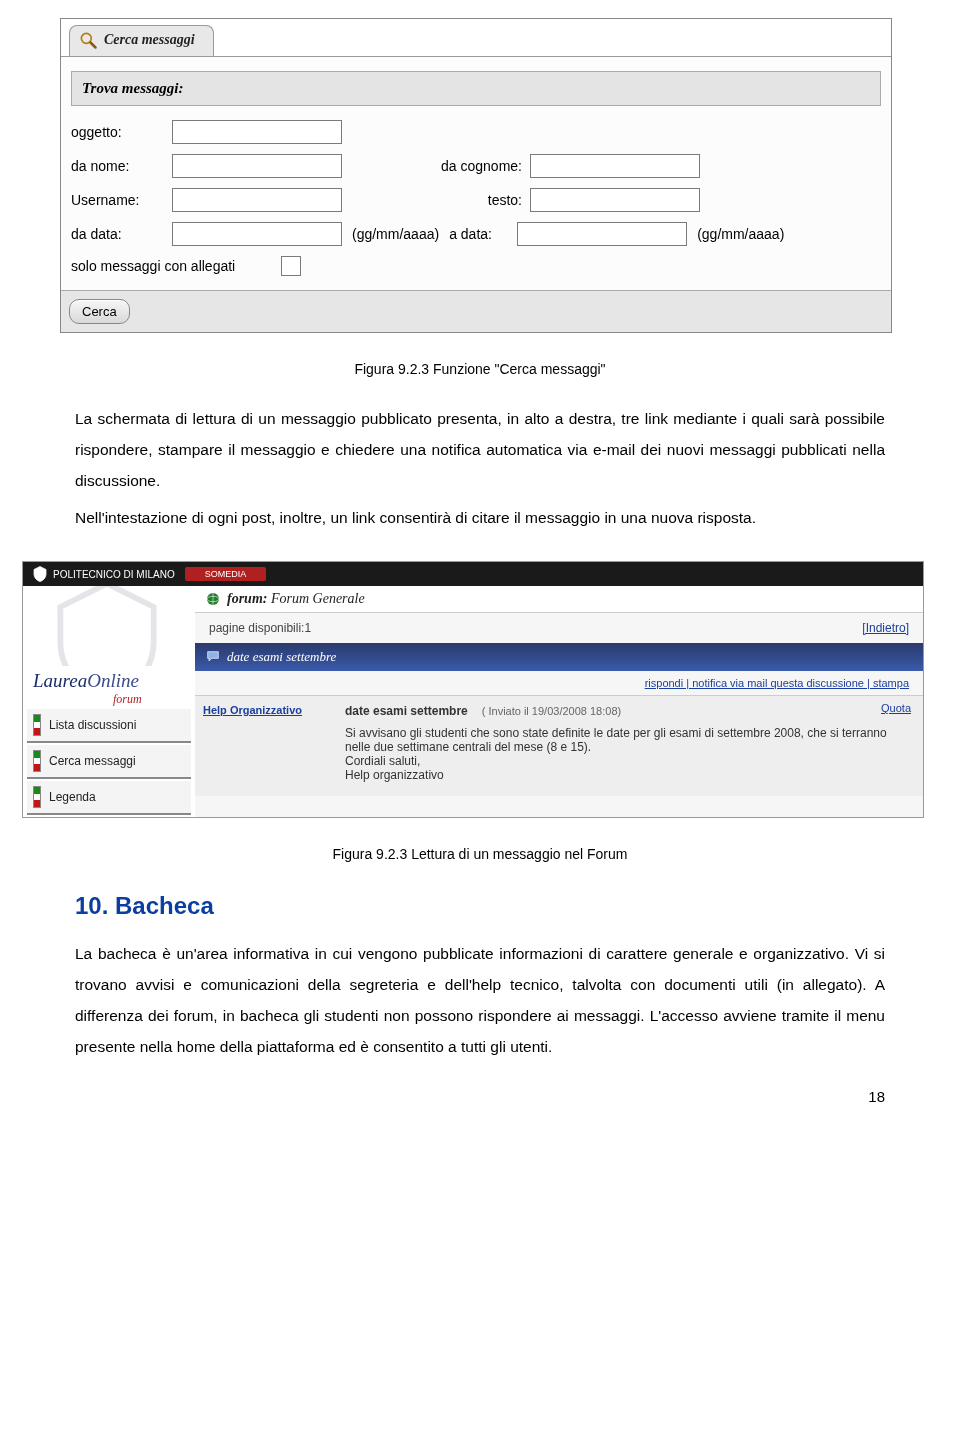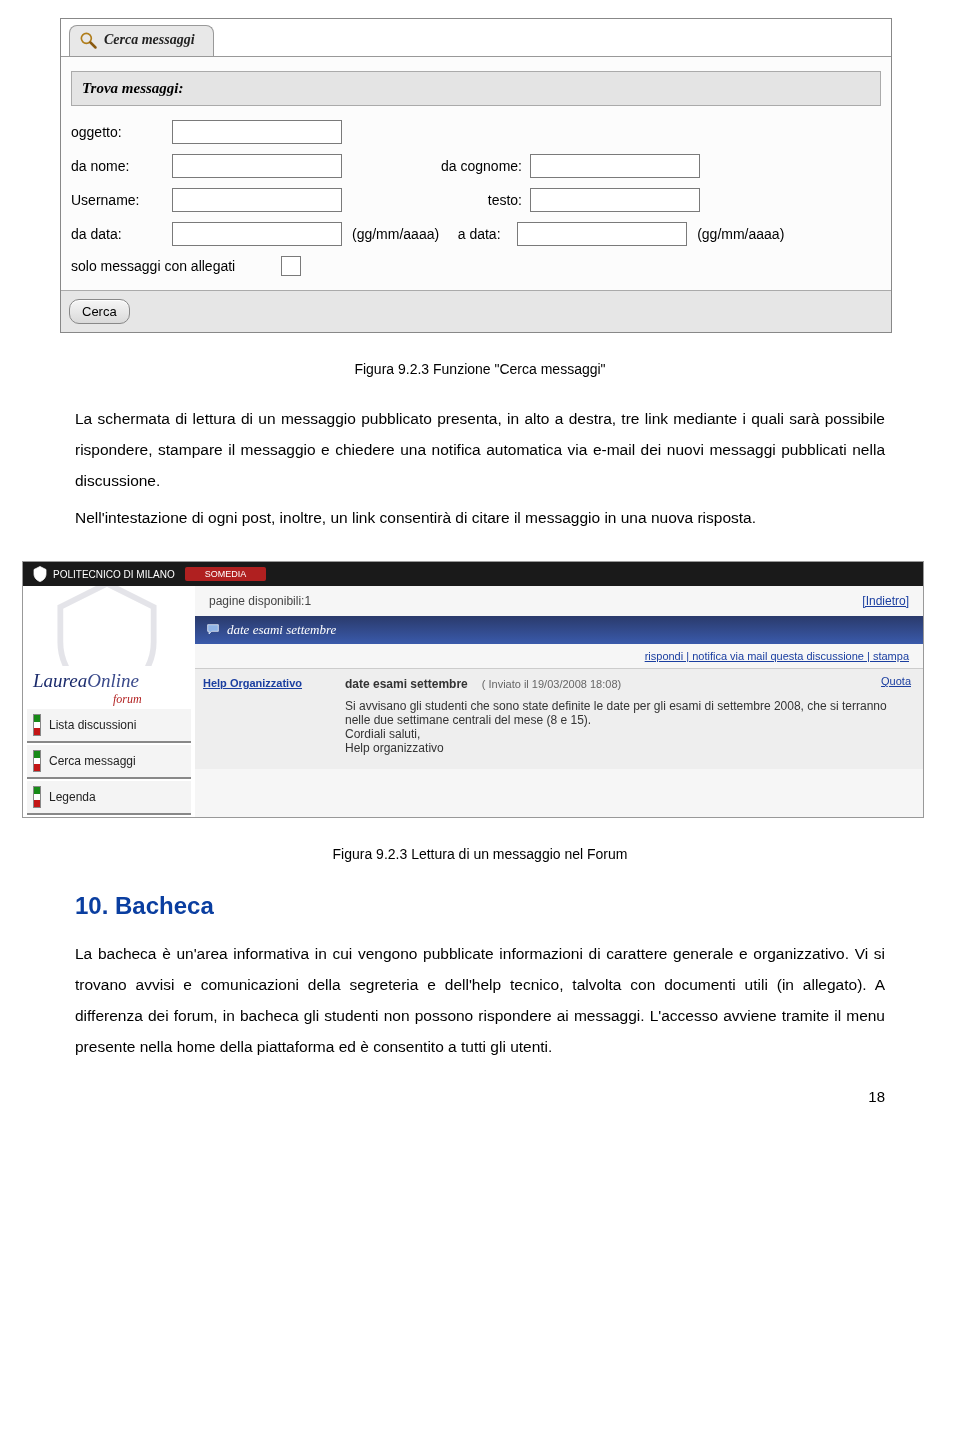--- a/index.html
+++ b/index.html
@@ -306,21 +306,21 @@
       <div class="lbl">Username:</div>
       <input class="inp" style="">
       <div class="lbl2" style="width:180px">testo:</div>
       <input class="inp" style="">
     </div>
 
     <div class="row">
       <div class="lbl">da data:</div>
       <input class="inp" style="">
       <span class="hint">(gg/mm/aaaa)</span>
-      <div class="lbl2" style="width:60px;text-align:center">a data:</div>
+      <div class="lbl2" style="width:60px;text-align:left">a data:</div>
       <input class="inp" style="">
       <span class="hint">(gg/mm/aaaa)</span>
     </div>
 
     <div class="row">
       <div style="width:210px">solo messaggi con allegati</div>
       <span class="cb"></span>
     </div>
   </div>
   <div class="search-btn-bar">
@@ -364,20 +364,31 @@
         <span class="flagbar"></span>
         <span>Cerca messaggi</span>
       </div>
       <div class="side-item">
         <span class="flagbar"></span>
         <span>Legenda</span>
       </div>
     </div>
 
     <div class="rightcol">
+      <div class="forumhead">
+        <span class="globe-icon">
+          <svg width="16" height="16" viewBox="0 0 24 24">
+              <circle cx="12" cy="12" r="9" fill="#2a7a2a"></circle>
+              <ellipse cx="12" cy="12" rx="9" ry="4" fill="none" stroke="#cfe" stroke-width="1"></ellipse>
+              <path d="M12 3v18" stroke="#cfe" stroke-width="1"></path>
+            </svg>
+        </span>
+        <b>forum:</b>&nbsp;
+        <span>Forum Generale</span>
+      </div>
       <div class="pager">
         <span>pagine disponibili:1</span>
         <a>[Indietro]</a>
       </div>
       <div class="threadbar">
         <svg width="16" height="16" viewBox="0 0 24 24" style="margin-right:6px">
           <path d="M4 4h16v10H10l-4 4v-4H4z" fill="#8fb3e6" stroke="#fff"></path>
         </svg>
         <span>date esami settembre</span>
       </div>

